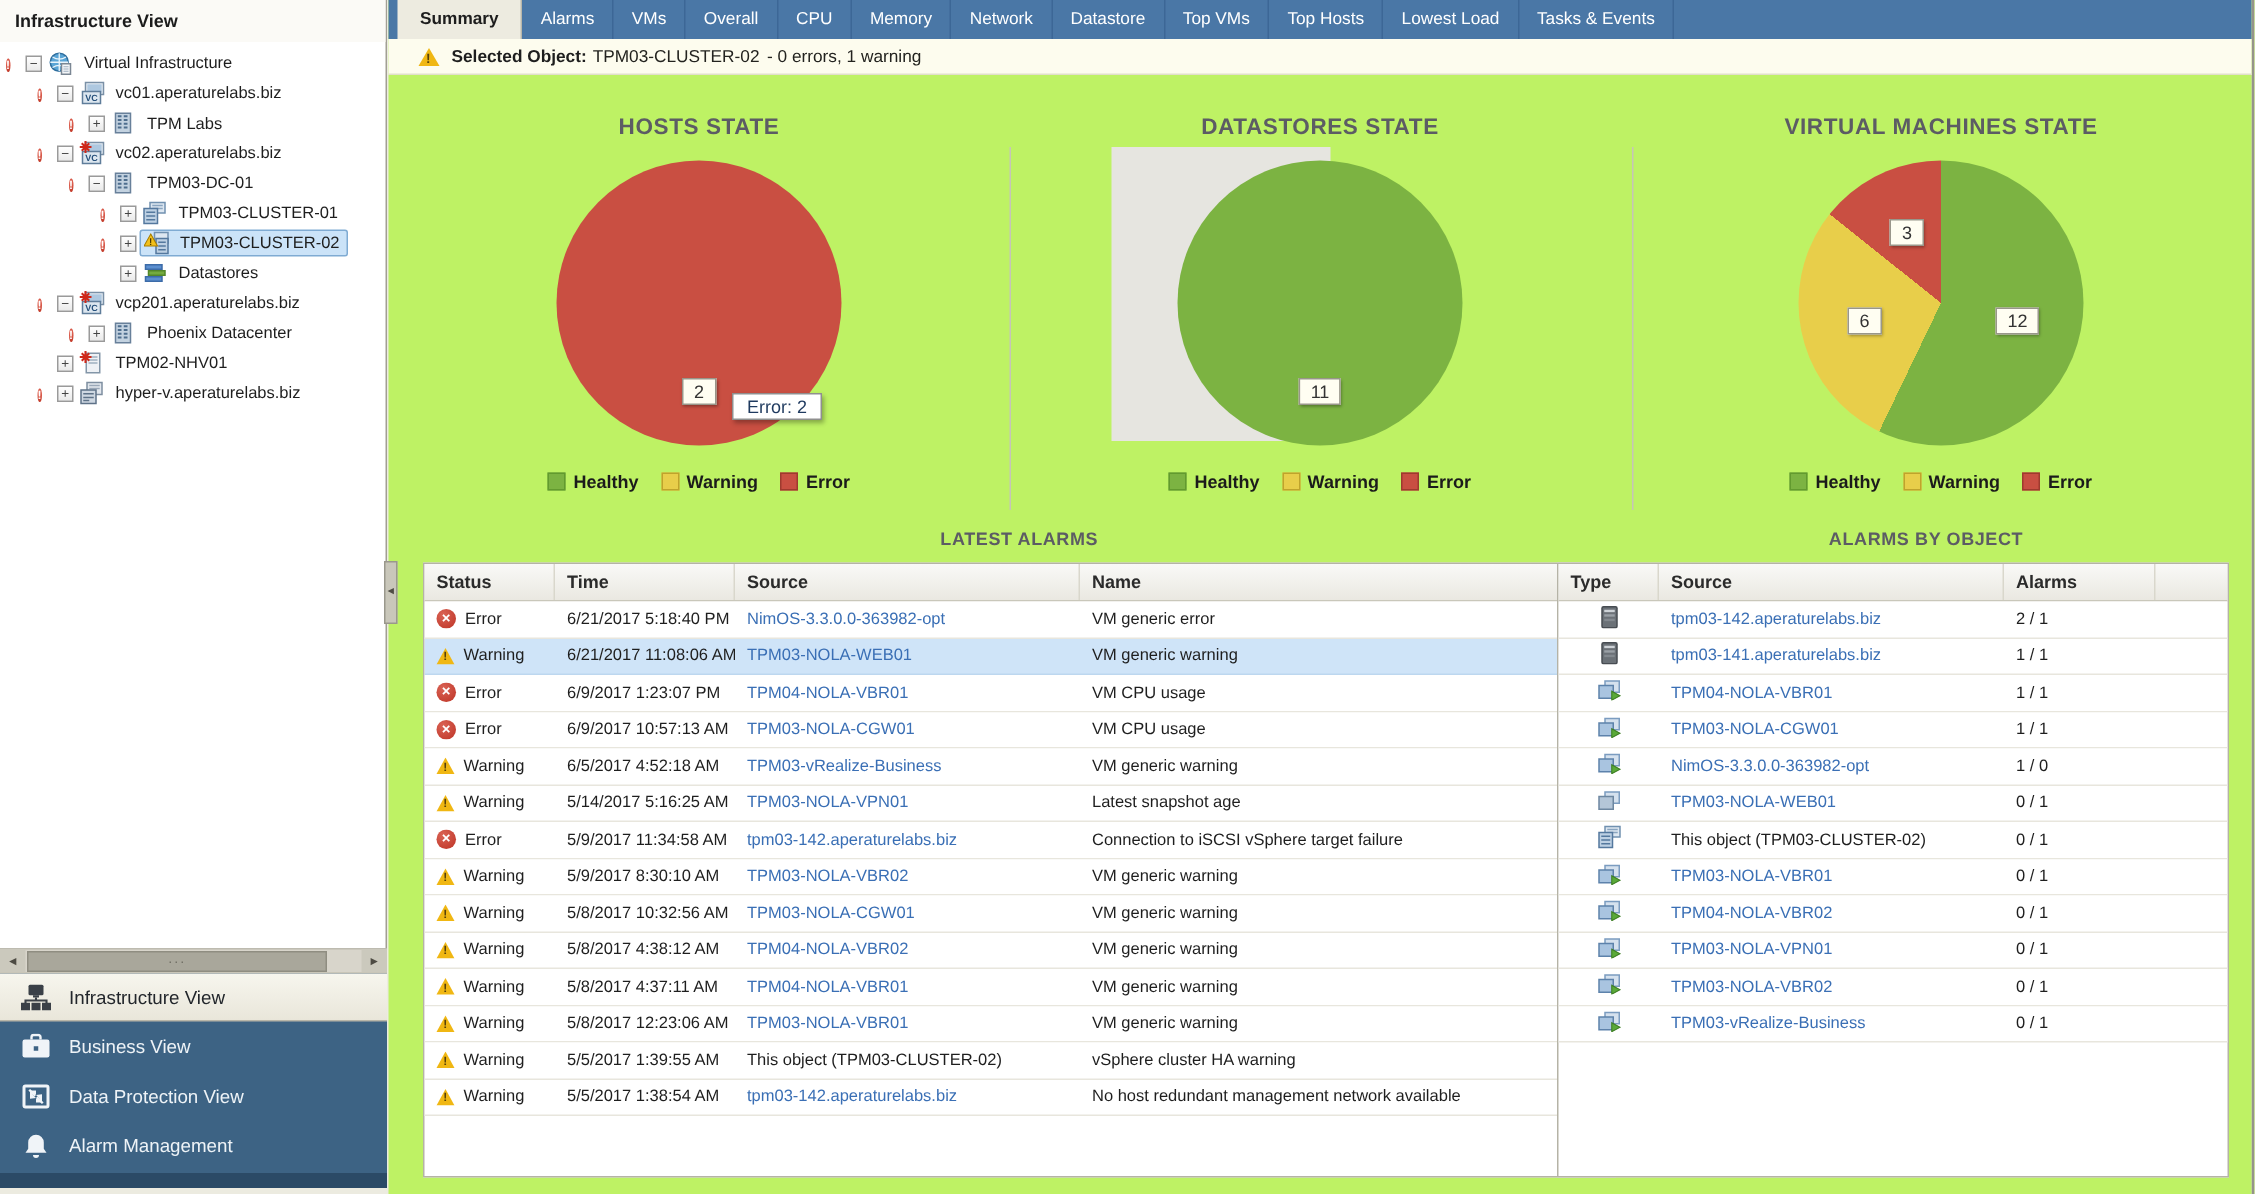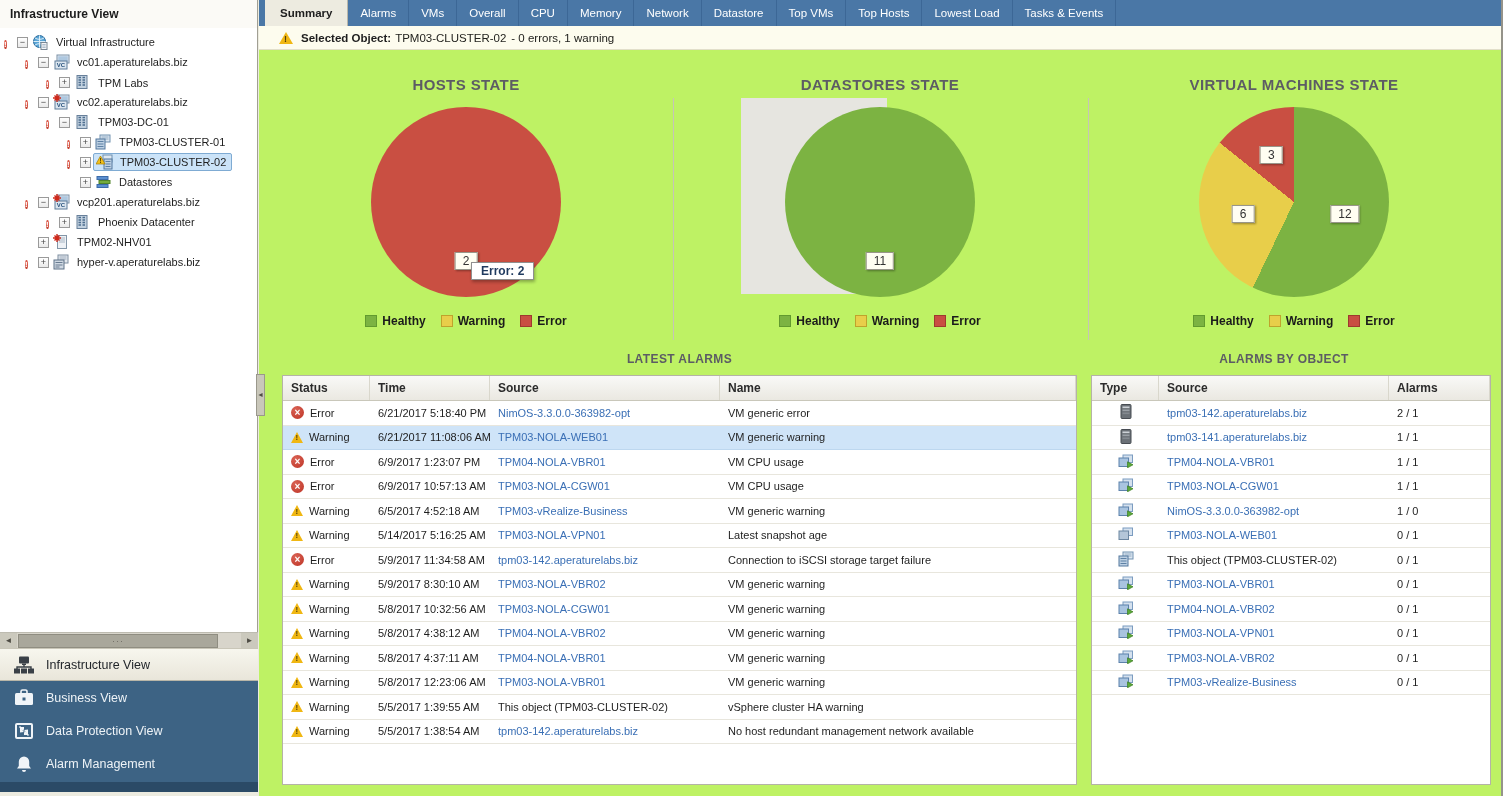--- a/index.html
+++ b/index.html
@@ -321,21 +321,21 @@
 
     <section class="charts" id="charts">
       <div class="gray-artifact"></div>
       <div class="chart-divider" style="left:414px"></div>
       <div class="chart-divider" style="left:829px"></div>
     <div class="chart-col">
           <div class="chart-title">HOSTS STATE</div>
           <div class="pie-wrap">
             <div class="pie" style="background: rgb(201, 79, 66);"></div>
             <div class="pie-label" style="left: 95px; top: 153.9px;">2</div>
-            <div class="pie-tooltip" style="left: 100px; top: 155px; font-weight: bold;">Error: 2</div>
+            <div class="pie-tooltip" style="left: 117px; top: 155px;">Error: 2</div>
           </div>
           <div class="legend">
             <div class="legend-item">
               <span class="legend-swatch" style="background: rgb(124, 179, 66); border: 1px solid rgb(98, 154, 47);"></span>
               <span>Healthy</span>
             </div>
             <div class="legend-item">
               <span class="legend-swatch" style="background: rgb(232, 206, 74); border: 1px solid rgb(191, 163, 44);"></span>
               <span>Warning</span>
             </div>
@@ -454,21 +454,21 @@
             <div class="td" style="flex: 0 0 230px;"><a class="lnk">TPM03-NOLA-VPN01</a></div>
             <div class="td" style="flex: 1 1 auto;">Latest snapshot age</div>
           </div>
           <div class="tr">
             <div class="td st-cell" style="flex: 0 0 87px; width: 87px;">
               <span class="ico-error">×</span>
               <span>Error</span>
             </div>
             <div class="td" style="flex: 0 0 120px;">5/9/2017 11:34:58 AM</div>
             <div class="td" style="flex: 0 0 230px;"><a class="lnk">tpm03-142.aperaturelabs.biz</a></div>
-            <div class="td" style="flex: 1 1 auto;">Connection to iSCSI storage target failure</div>
+            <div class="td" style="flex: 1 1 auto;">Connection to iSCSI vSphere target failure</div>
           </div>
           <div class="tr">
             <div class="td st-cell" style="flex: 0 0 87px; width: 87px;">
               <span class="ico-warn"></span>
               <span>Warning</span>
             </div>
             <div class="td" style="flex: 0 0 120px;">5/9/2017 8:30:10 AM</div>
             <div class="td" style="flex: 0 0 230px;"><a class="lnk">TPM03-NOLA-VBR02</a></div>
             <div class="td" style="flex: 1 1 auto;">VM generic warning</div>
           </div>
@@ -521,21 +521,21 @@
             <div class="td st-cell" style="flex: 0 0 87px; width: 87px;">
               <span class="ico-warn"></span>
               <span>Warning</span>
             </div>
             <div class="td" style="flex: 0 0 120px;">5/5/2017 1:38:54 AM</div>
             <div class="td" style="flex: 0 0 230px;"><a class="lnk">tpm03-142.aperaturelabs.biz</a></div>
             <div class="td" style="flex: 1 1 auto;">No host redundant management network available</div>
           </div>
         </div>
       <div class="section-title" style="left:825px;width:400px">ALARMS BY OBJECT</div>
-      <div class="tbl" id="byobject-table" style="left:832px;width:400px">
+      <div class="tbl" id="byobject-table" style="left:779px;width:448px">
           <div class="tbl-head">
             <div class="th" style="width: 67px; flex: 0 0 67px;">Type</div>
             <div class="th" style="width: 230px; flex: 0 0 230px;">Source</div>
             <div class="th" style="width: 101px; flex: 0 0 101px;">Alarms</div>
           </div>
           <div class="tr">
             <div class="td center" style="flex: 0 0 67px;">
               <span><svg width="12" height="15" viewBox="0 0 12 15">
                   <rect x="1" y="0.5" width="10" height="14" rx="1" fill="#6b7177" stroke="#474c52"></rect>
                   <rect x="2.5" y="2.5" width="7" height="1.6" fill="#cdd2d7"></rect>

